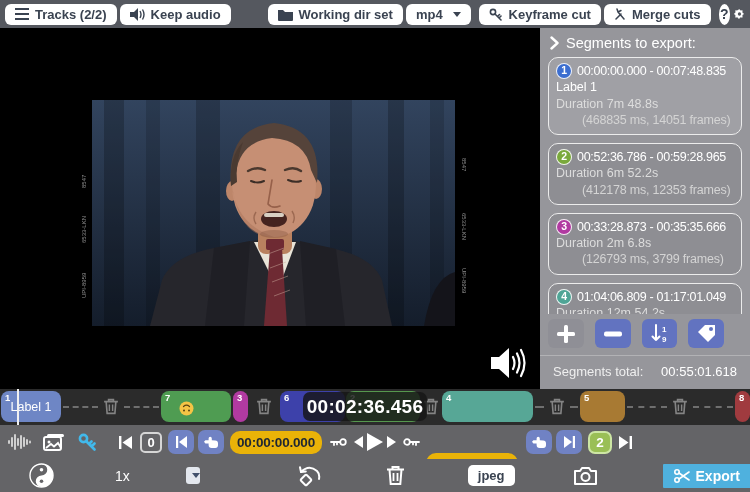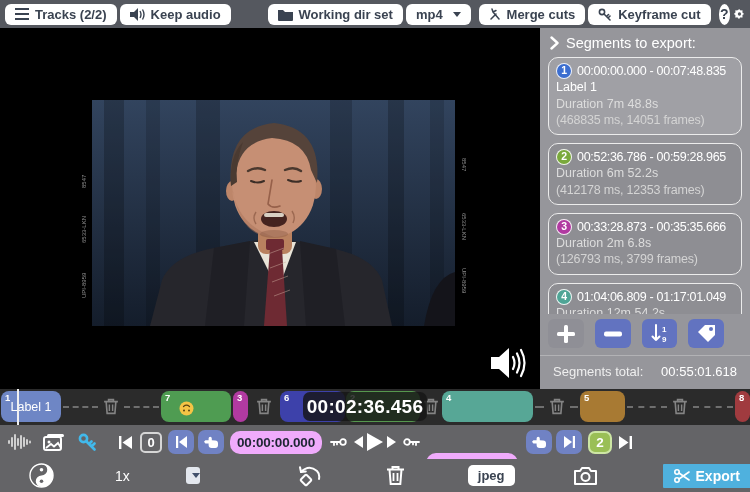--- a/index.html
+++ b/index.html
@@ -30,21 +30,21 @@
   .sb-header { display:flex; align-items:center; gap:7px; padding:7px 10px 3px; font-size:14.5px; flex:0 0 auto; }
   .sb-list { flex:1 1 auto; overflow:hidden; padding:3px 8px 0; }
   .seg-card { border:1.5px solid #ececec; border-radius:10px; padding:5px 7px 6px; margin-bottom:8px;
               background:#8e8e93; font-size:12.5px; line-height:1.3; cursor:pointer; }
   .seg-card.selected { background:#a0a0a5; }
   .seg-range { color:#fff; display:flex; align-items:center; gap:5px; white-space:nowrap; letter-spacing:-0.3px; }
   .seg-badge { width:16px; height:16px; min-width:16px; border-radius:50%; border:1px solid rgba(255,255,255,0.9);
                display:flex; align-items:center; justify-content:center; font-size:10.5px; font-weight:700; }
   .seg-label { color:#fff; }
   .seg-dur  { color:#dddddd; }
-  .seg-det  { color:#d4d4d4; letter-spacing:-0.2px; }
+  .seg-det  { color:#d4d4d4; letter-spacing:-0.2px;margin-left:26px; }
   .sb-actions { flex:0 0 auto; display:flex; gap:11px; justify-content:center; padding:5px 26px 7px 8px; }
   .act-btn { width:36px; height:29px; border-radius:6px; background:#6273c0; display:flex;
              align-items:center; justify-content:center; cursor:pointer; }
   .act-btn.add { background:#8f8f96; }
   .sb-total { flex:0 0 auto; border-top:1px solid #b2b2b5; padding:8px 13px 10px; display:flex;
               justify-content:space-between; font-size:13px; color:#efefef; }
   .sb-total b { color:#fff; font-weight:400;text-align:center; }
 
   
   .timeline { height:36px; background:#2b2b2b; position:relative; flex:0 0 auto; }
@@ -62,21 +62,21 @@
   .controls { height:34px; background:#646467; display:flex; align-items:center; padding:0 6px; flex:0 0 auto; }
   .ctl-icon { display:flex; align-items:center; justify-content:center; cursor:pointer; }
   .blue-btn { width:26px; height:24px; border-radius:7px; background:#7082c4; display:flex;
               align-items:center; justify-content:center; cursor:pointer; }
   .zero-box { min-width:22px; height:21px; border:2px solid #d6d6d6; border-radius:5px; color:#fff;
               font-size:13px; font-weight:700; display:flex; align-items:center; justify-content:center;
               padding:0 4px; cursor:pointer; }
   .green-box { min-width:24px; height:23px; background:#9abf56; border:2px solid #cde6a4; border-radius:7px;
                color:#fff; font-size:13.5px; font-weight:700; display:flex; align-items:center;
                justify-content:center; cursor:pointer; }
-  .time-input { width:92px; height:23px; border:none; border-radius:10px; background:#f0abfc; color:#1e2633;
+  .time-input { width:92px; height:23px; border:none; border-radius:10px; background:#eab308; color:#1e2633;
                 font-size:13.5px; font-weight:600; text-align:center; letter-spacing:-0.2px;
                 font-family:"Liberation Sans", sans-serif; }
 
   
   .bottombar { height:33px; background:#646467; display:flex; align-items:center; padding:0 9px; flex:0 0 auto;gap:48px; }
   .speed-label { color:#fff; font-size:14px; margin-left:13px; }
   .speed-select { width:38px; height:17px; background:#e3e7ee; border-radius:3px; margin-left:8px;
                   display:flex; align-items:center; padding-left:6px; cursor:pointer; }
   .speed-select .caret { border-top-color:#41506b; border-left-width:4px; border-right-width:4px; }
   .white-btn { height:21px; background:#fff; border-radius:5px; color:#3a4351; font-size:13px; font-weight:700;
@@ -112,31 +112,31 @@
         <path d="M0,2 h5 l2,2 h8 v8 a1,1 0 0 1 -1,1 h-13 a1,1 0 0 1 -1,-1 z" fill="#3a4351"></path>
       </svg>
       <span>Working dir set</span>
     </div>
     <div class="tb-btn">
       <span>mp4</span>
       <span class="caret"></span>
     </div>
     <div style="width:9px"></div>
     <div class="tb-btn">
-      <svg width="12" height="12" viewBox="0 0 12 12">
-        <path d="M2,11 L7,6 M10,11 L4,4 M4,4 L3,1 M4,4 L7,2.5" stroke="#3a4351" stroke-width="1.5" fill="none" stroke-linecap="round"></path>
-      </svg>
-      <span>Merge cuts</span>
-    </div>
-    <div class="tb-btn">
       <svg width="14" height="13" viewBox="0 0 14 13">
         <circle cx="4" cy="4" r="2.6" stroke="#3a4351" stroke-width="1.6" fill="none"></circle>
         <path d="M6,6 L12,12 M10,10 L12,8 M8.5,8.5 L10.5,6.5" stroke="#3a4351" stroke-width="1.6" fill="none" stroke-linecap="round"></path>
       </svg>
       <span>Keyframe cut</span>
+    </div>
+    <div class="tb-btn">
+      <svg width="12" height="12" viewBox="0 0 12 12">
+        <path d="M2,11 L7,6 M10,11 L4,4 M4,4 L3,1 M4,4 L7,2.5" stroke="#3a4351" stroke-width="1.5" fill="none" stroke-linecap="round"></path>
+      </svg>
+      <span>Merge cuts</span>
     </div>
     <div class="tb-flex"></div>
     <div class="tb-circle">
       <span>?</span>
     </div>
     <svg width="20" height="20" viewBox="0 0 20 20" style="cursor:pointer">
       <path fill="#fff" d="M10,2 l1,2.2 a6,6 0 0 1 2.2,0.9 l2.3,-0.8 1.4,1.4 -0.8,2.3 a6,6 0 0 1 0.9,2.2 l2.2,1 -0,2 -2.2,1 a6,6 0 0 1 -0.9,2.2 l0.8,2.3 -1.4,1.4 -2.3,-0.8 a6,6 0 0 1 -2.2,0.9 l-1,2.2 -2,0 -1,-2.2 a6,6 0 0 1 -2.2,-0.9 l-2.3,0.8 -1.4,-1.4 0.8,-2.3 a6,6 0 0 1 -0.9,-2.2 l-2.2,-1 0,-2 2.2,-1 a6,6 0 0 1 0.9,-2.2 l-0.8,-2.3 1.4,-1.4 2.3,0.8 a6,6 0 0 1 2.2,-0.9 z" transform="translate(1.2,-0.8) scale(0.87)"></path>
       <circle cx="10" cy="10" r="3" fill="#55585f"></circle>
     </svg>
   </div>

